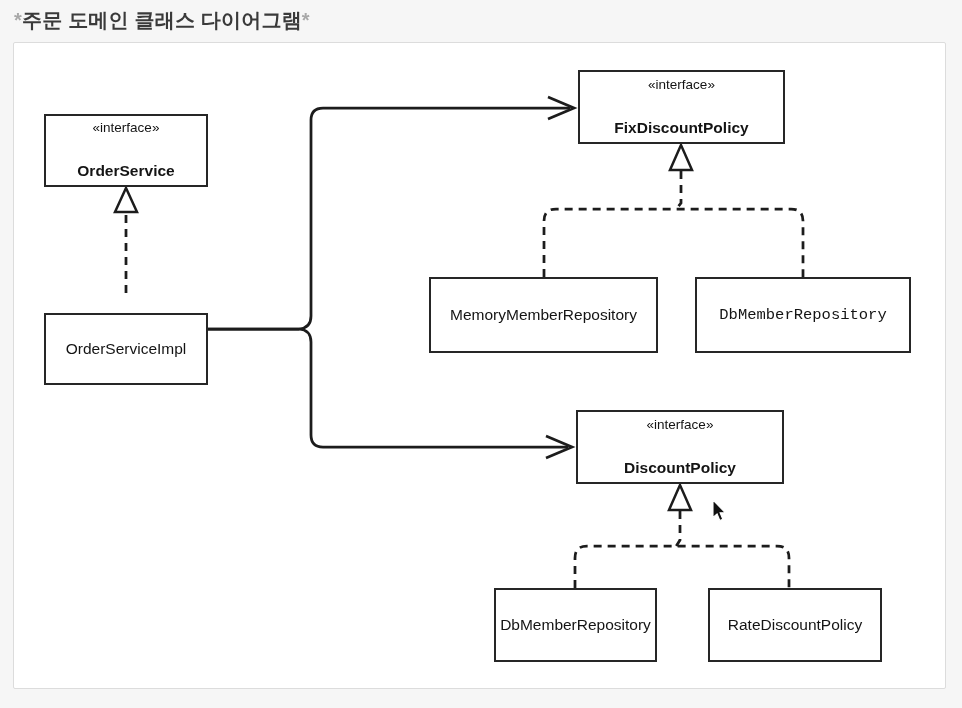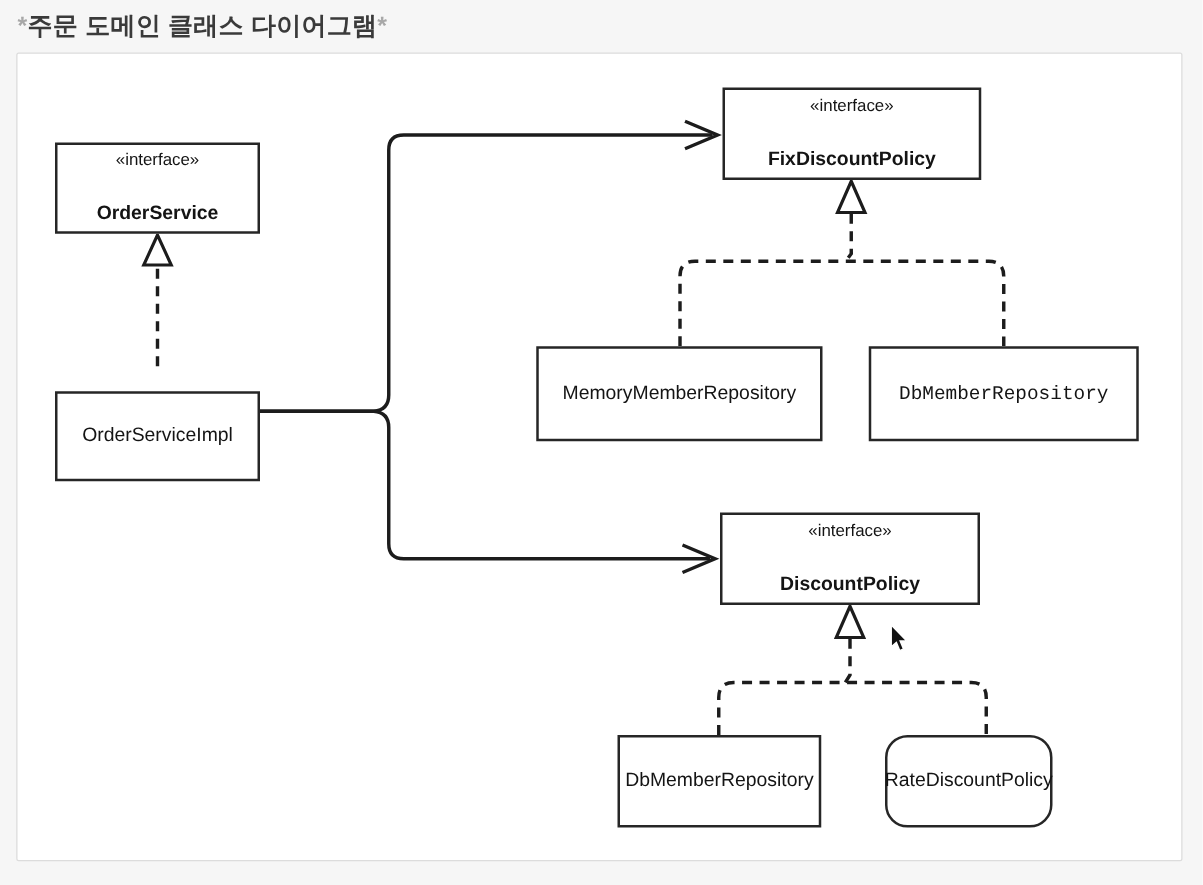--- a/index.html
+++ b/index.html
@@ -103,17 +103,17 @@
 
   <div class="uml-box" style="left:562px; top:367px; width:208px; height:74px;">
     <div class="stereo">«interface»</div>
     <div class="cname">DiscountPolicy</div>
   </div>
 
   <div class="uml-box plain" style="left:480px; top:545px; width:163px; height:74px;">
     <div class="cname">DbMemberRepository</div>
   </div>
 
-  <div class="uml-box plain" style="left:694px; top:545px; width:134px; height:74px;border-radius:18px;">
+  <div class="uml-box plain" style="left:694px; top:545px; width:174px; height:74px;">
     <div class="cname">RateDiscountPolicy</div>
   </div>
 
 </div>
 
 </body></html>

